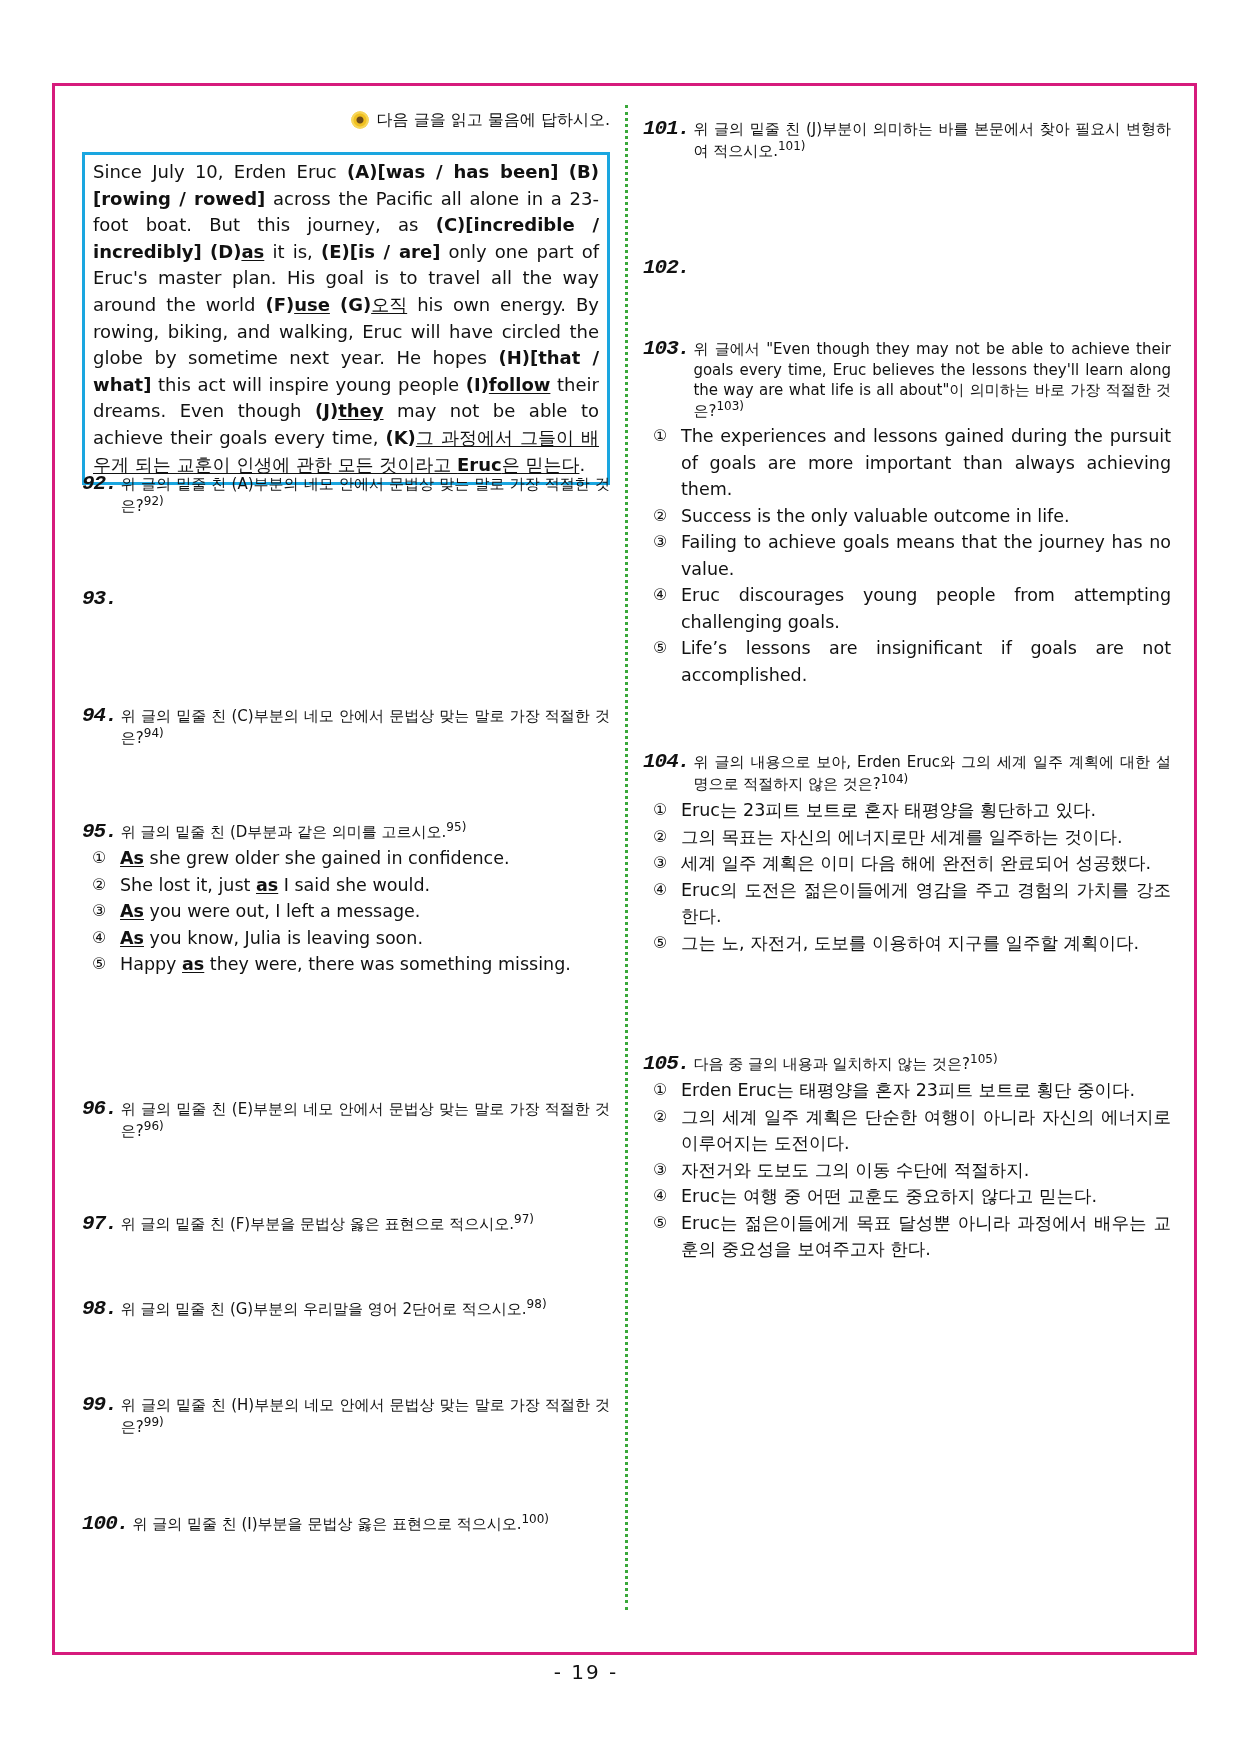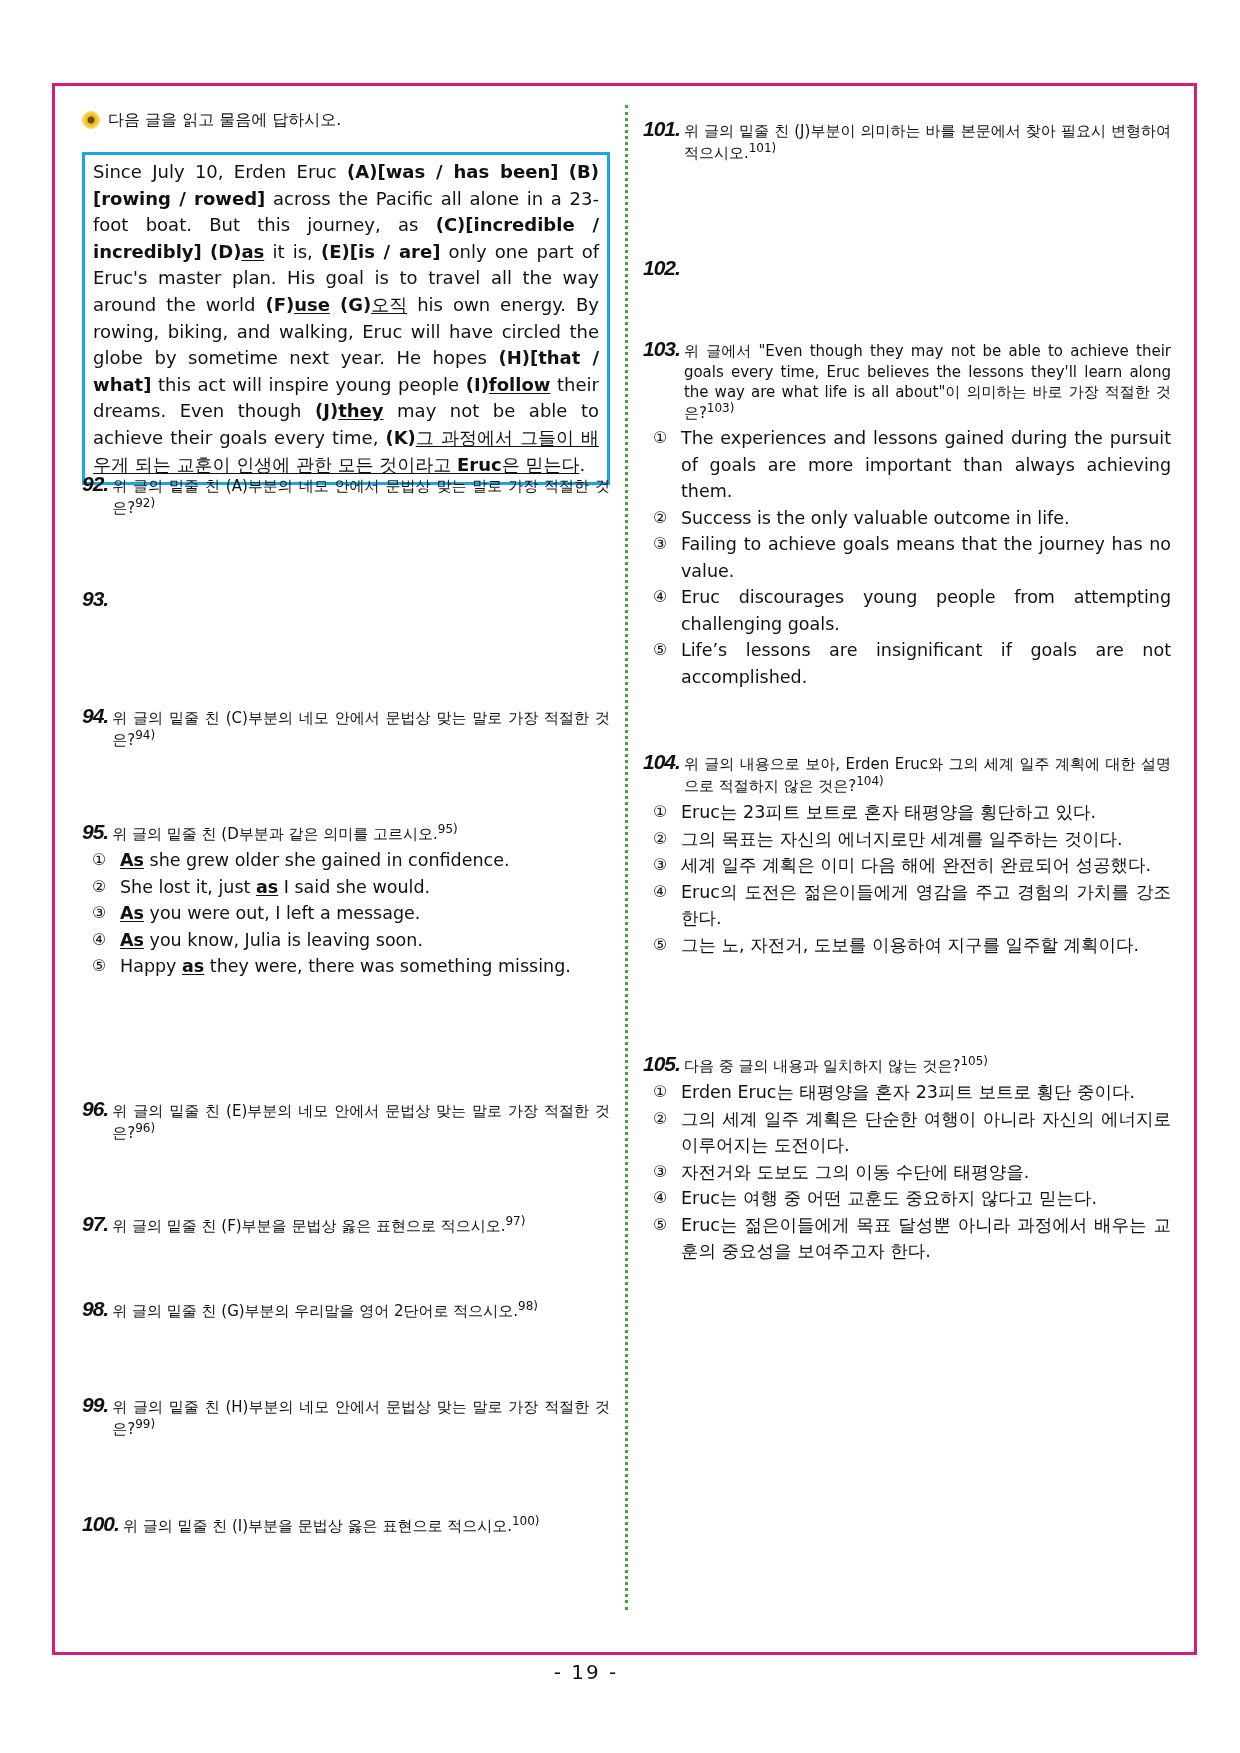--- a/index.html
+++ b/index.html
@@ -6,33 +6,33 @@
   body { width: 1240px; height: 1753px; position: relative; overflow: hidden;
          font-family: "DejaVu Sans", "Liberation Sans", sans-serif; color: #111; }
   .frame { position: absolute; left: 52px; top: 83px; width: 1139px; height: 1566px;
            border: 3px solid #d61b7c; box-sizing: content-box; }
   .divider { position: absolute; left: 625px; top: 105px; height: 1505px; width: 0;
              border-left: 3px dotted #3aa83a; }
   .col { position: absolute; }
   .col-left { left: 82px; top: 108px; width: 528px; }
   .col-right { left: 643px; top: 108px; width: 528px; }
 
-  .instruction { font-size: 16px; display: flex; align-items: center; gap: 8px; height: 24px; }
+  .instruction { font-size: 16px; display: flex; align-items: center; gap: 8px; height: 24px; justify-content: flex-end; }
   .flower { display: inline-block; width: 18px; height: 18px; position: relative; }
   .flower::before { content: ""; position: absolute; inset: 0; border-radius: 50%;
     background: radial-gradient(circle, #6b4a1a 0 3px, #f0c020 4px 6px, #f7d65a 7px 9px, transparent 9px); }
 
   .passage { margin-top: 20px; border: 3px solid #1aa6e0; padding: 4px 8px 4px 8px;
              font-family: "DejaVu Sans", sans-serif; font-size: 18px; line-height: 26.6px;
              text-align: justify; }
   .u { text-decoration: underline; text-underline-offset: 2px; }
 
   .q { position: absolute; left: 0; width: 528px; font-size: 15px; line-height: 22px; }
   .q .head { display: flex; align-items: baseline; }
-  .qnum { font-family: Liberation Sans, sans-serif; font-weight: bold; font-style: italic;
+  .qnum { font-family: Liberation Mono, monospace; font-weight: bold; font-style: italic;
           font-size: 21px; letter-spacing: -1px; margin-right: 4px; white-space: nowrap; }
   .qtext { text-align: justify; flex: 1; }
   .sup { font-size: 12px; vertical-align: super; line-height: 0; }
   .opts { margin-top: 2px; font-size: 17.5px; line-height: 26.5px; }
   .opt { display: flex; }
   .opt .num { width: 28px; flex: none; padding-left: 10px; font-size: 16px; }
   .opt .txt { flex: 1; text-align: justify; }
   .q103 .qtext { font-size: 15px; line-height: 20.5px; }
 
   .page-num { position: absolute; top: 1660px; left: 0; width: 1172px; text-align: center;
@@ -207,21 +207,21 @@
           <div class="opt">
             <span class="num">①</span>
             <span class="txt"><span>Erden Eruc는 태평양을 혼자 23피트 보트로 횡단 중이다.</span></span>
           </div>
           <div class="opt">
             <span class="num">②</span>
             <span class="txt"><span>그의 세계 일주 계획은 단순한 여행이 아니라 자신의 에너지로 이루어지는 도전이다.</span></span>
           </div>
           <div class="opt">
             <span class="num">③</span>
-            <span class="txt"><span>자전거와 도보도 그의 이동 수단에 태평양을.</span></span>
+            <span class="txt"><span>자전거와 도보도 그의 이동 수단에 적절하지.</span></span>
           </div>
           <div class="opt">
             <span class="num">④</span>
             <span class="txt"><span>Eruc는 여행 중 어떤 교훈도 중요하지 않다고 믿는다.</span></span>
           </div>
           <div class="opt">
             <span class="num">⑤</span>
             <span class="txt"><span>Eruc는 젊은이들에게 목표 달성뿐 아니라 과정에서 배우는 교훈의 중요성을 보여주고자 한다.</span></span>
           </div>
         </div>

